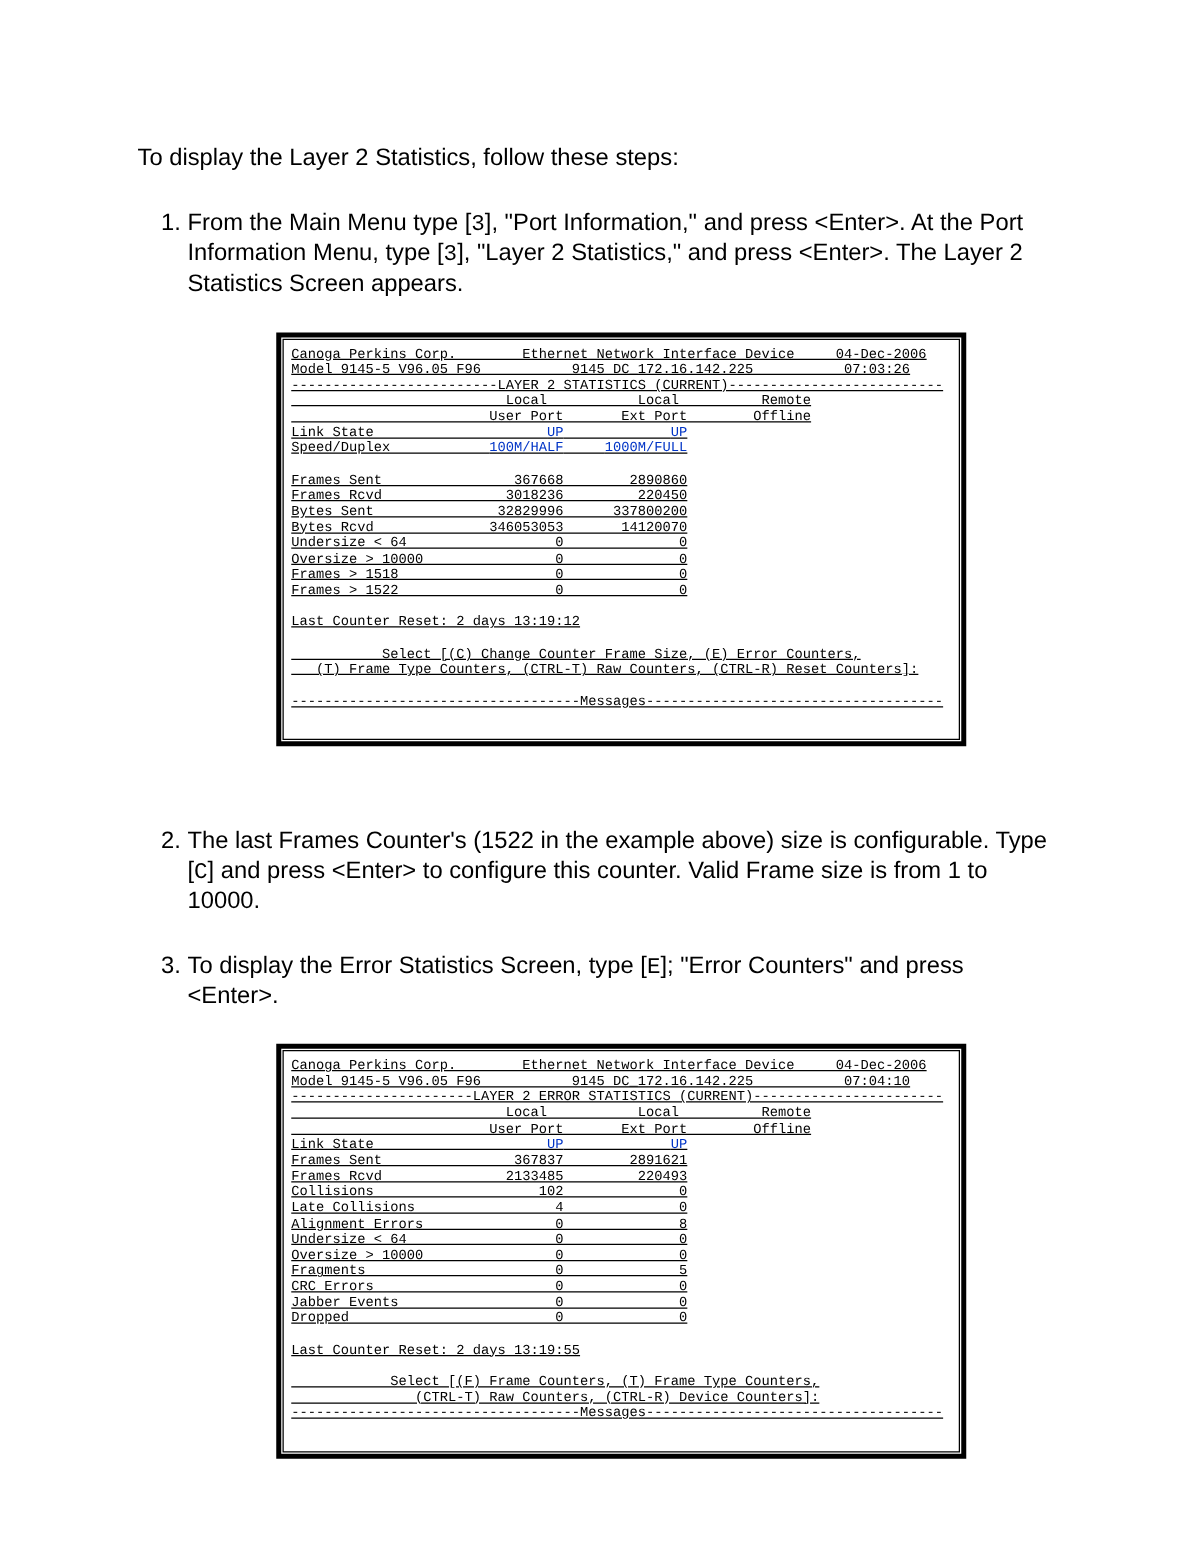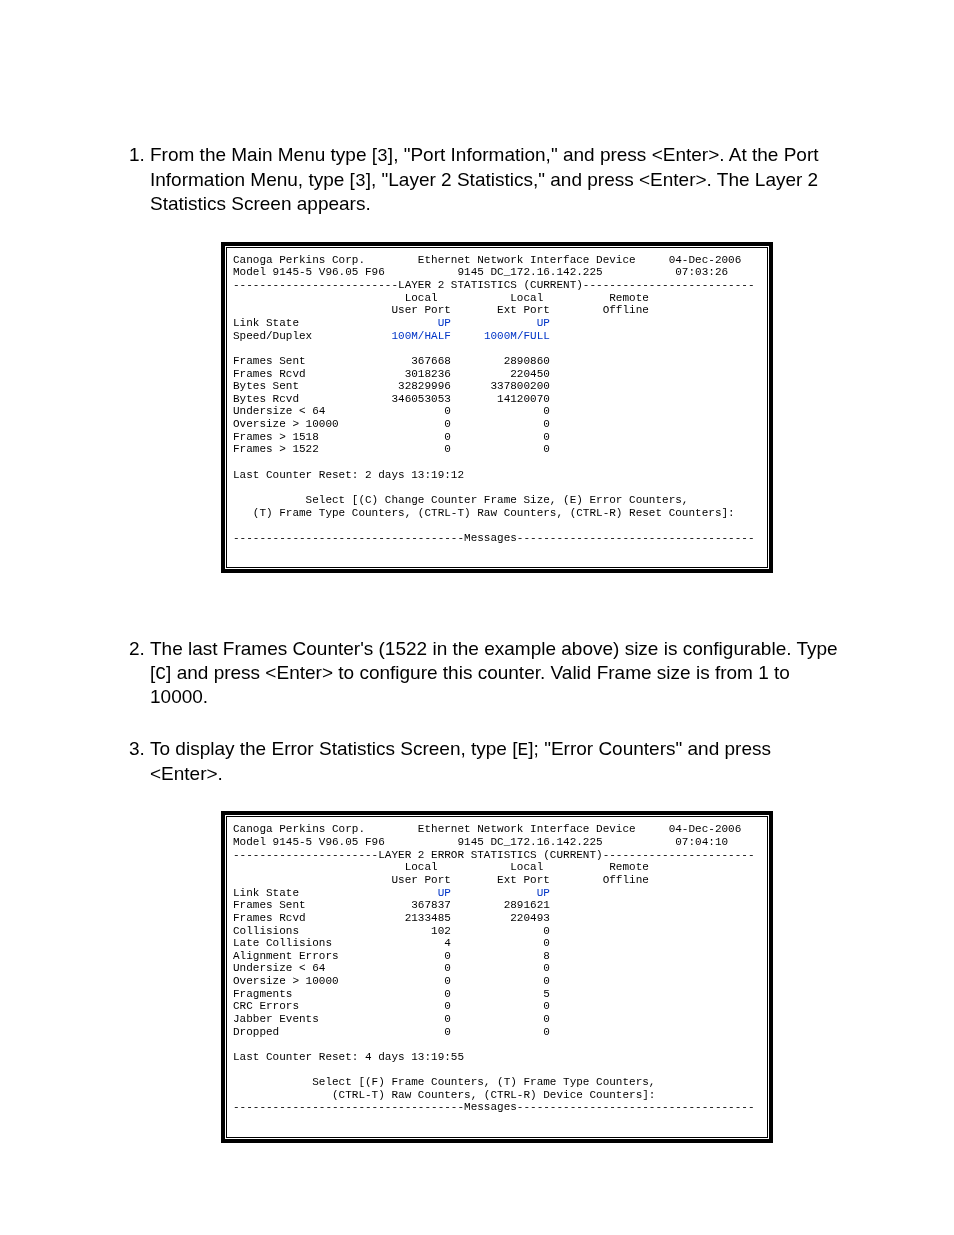--- a/index.html
+++ b/index.html
@@ -33,20 +33,21 @@
   .mono-inline {
     font-family: "Courier New", Courier, monospace;
     font-size: 18px;
   }
   .term-wrap {
     margin: 26px auto 34px auto;
     width: 552px;
     border: 4px solid #000;
     padding: 1px;
     box-sizing: border-box;
+    text-decoration: underline;
   }
   .term-inner {
     border: 1px solid #000;
     padding: 6px 6px 10px 6px;
   }
   pre.term {
     font-family: "Courier New", Courier, monospace;
     font-size: 11px;
     line-height: 1.15;
     white-space: pre;
@@ -55,20 +56,21 @@
   pre.term .blue {
     color: #0034c6;
   }
   .spacer-after-term { height: 2px; }
 </style>
 </head>
 <body>
 
 <div class="page">
 
+  <p class="prose intro">To display the Layer 2 Statistics, follow these steps:</p>
 
   <ol class="steps prose">
     <li>
       <span>From the Main Menu type [</span><span class="mono-inline">3</span><span>], "Port Information," and press &lt;Enter&gt;.  At the Port Information Menu, type [</span><span class="mono-inline">3</span><span>], "Layer 2 Statistics," and press &lt;Enter&gt;.  The Layer 2 Statistics Screen appears.</span>
 
       <div class="term-wrap">
         <div class="term-inner">
 <pre class="term"><span>Canoga Perkins Corp.        Ethernet Network Interface Device     04-Dec-2006</span>
 <span>Model 9145-5 V96.05 F96           9145 DC_172.16.142.225           07:03:26</span>
 <span>-------------------------LAYER 2 STATISTICS (CURRENT)--------------------------</span>
@@ -119,21 +121,21 @@
 <span>Collisions                    102              0</span>
 <span>Late Collisions                 4              0</span>
 <span>Alignment Errors                0              8</span>
 <span>Undersize &lt; 64                  0              0</span>
 <span>Oversize &gt; 10000                0              0</span>
 <span>Fragments                       0              5</span>
 <span>CRC Errors                      0              0</span>
 <span>Jabber Events                   0              0</span>
 <span>Dropped                         0              0</span>
 <span></span>
-<span>Last Counter Reset: 4 days 13:19:55</span>
+<span>Last Counter Reset: 2 days 13:19:55</span>
 <span></span>
 <span>            Select [(F) Frame Counters, (T) Frame Type Counters,</span>
 <span>               (CTRL-T) Raw Counters, (CTRL-R) Device Counters]:</span>
 <span>-----------------------------------Messages------------------------------------</span>
 <span></span>
 <span></span></pre>
         </div>
       </div>
     </li>
   </ol>

